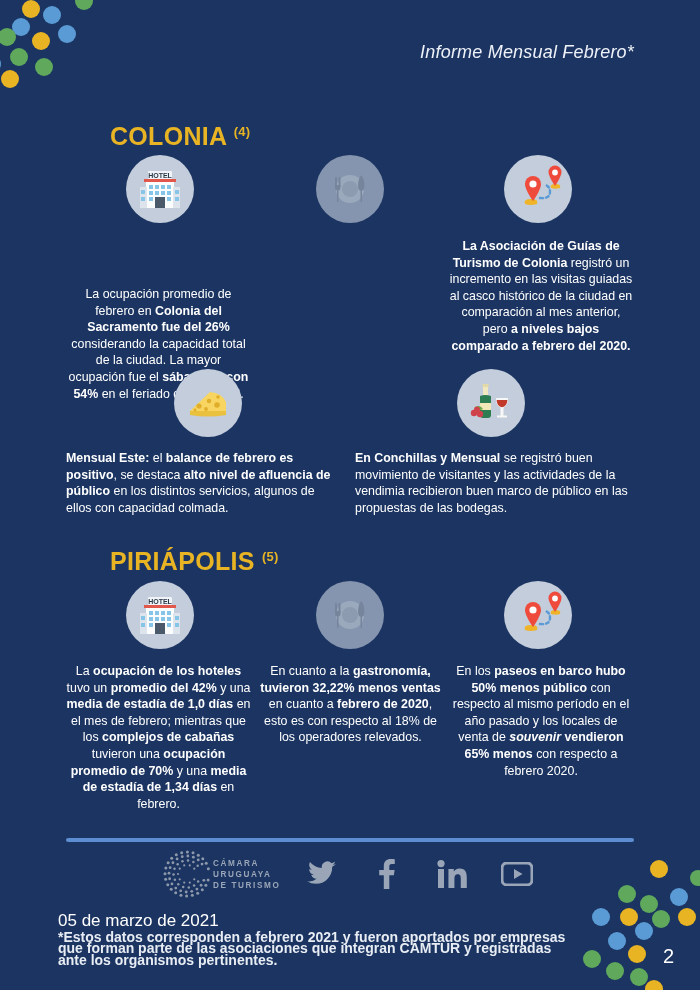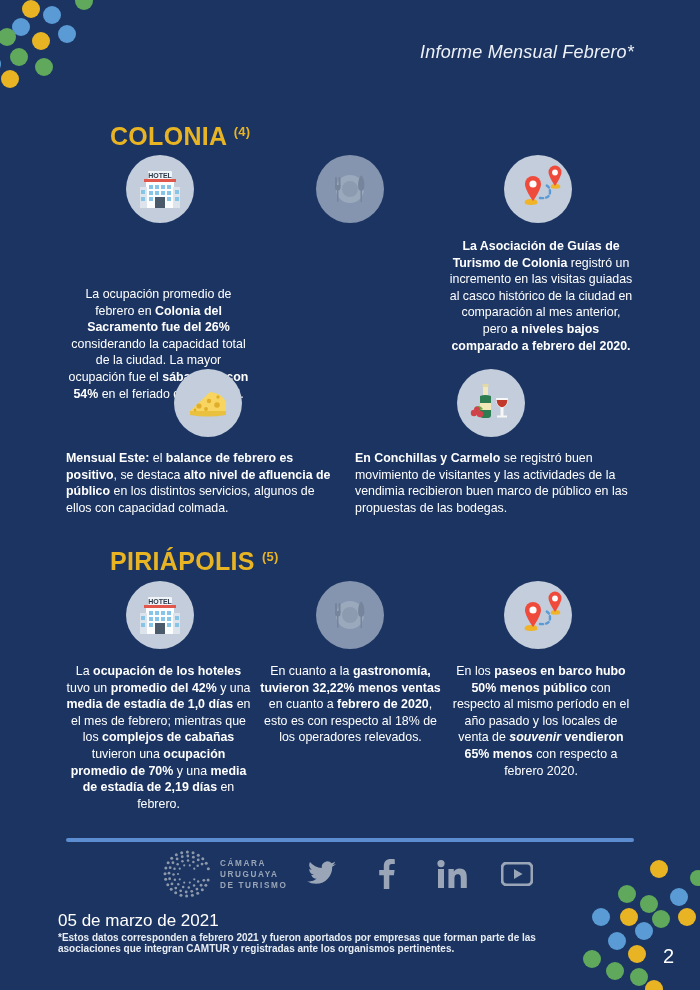--- a/index.html
+++ b/index.html
@@ -91,21 +91,21 @@
     border-radius: 2px;
   }
 
   
   .footer-logo {
     position: absolute;
     left: 163px;
     top: 850px;
     display: flex;
     align-items: center;
-    gap: 9px;
+    gap: 2px;
   }
   .logo-mark { width: 48px; height: 48px; position: relative; }
   .logo-text {
     font-size: 8.2px;
     font-weight: bold;
     letter-spacing: 1.6px;
     line-height: 11px;
     color: #9aa6b8;
   }
   .social-row {
@@ -123,21 +123,21 @@
     left: 58px;
     top: 911px;
     font-size: 17px;
     color: #ffffff;
   }
   .footer-note {
     position: absolute;
     left: 58px;
     top: 932px;
     width: 520px;
-    font-size: 10px;
+    font-size: 14px;
     line-height: 11.4px;
     font-weight: bold;
     color: #e8edf4;
   }
   .page-number {
     position: absolute;
     right: 26px;
     bottom: 22px;
     font-size: 20px;
     color: #ffffff;
@@ -249,21 +249,21 @@
         <circle cx="8" cy="35" r="3.2"></circle>
           <circle cx="14" cy="36" r="3.2"></circle>
           <circle cx="11" cy="31.5" r="3"></circle>
       </g>
       <path d="M30 20 h12 q0 8 -4.5 9.5 v8 h3.5 v2 h-10 v-2 h3.5 v-8 q-4.5 -1.5 -4.5 -9.5 z" fill="#f7f7f7"></path>
       <path d="M30.6 22 h10.8 q-0.4 6.5 -5.4 7.3 q-5 -0.8 -5.4 -7.3 z" fill="#c0392b"></path>
     </svg>
   </div>
 
   <div class="txt left" id="txt-c3" style="left:66px; top:450px; width:272px;"><b>Mensual Este:</b> el <b>balance de febrero es positivo</b>, se destaca <b>alto nivel de afluencia de público</b> en los distintos servicios, algunos de ellos con capacidad colmada.</div>
-  <div class="txt left" id="txt-c4" style="left:355px; top:450px; width:279px;"><b>En Conchillas y Carmelo</b> se registró buen movimiento de visitantes y las actividades de la vendimia recibieron buen marco de público en las propuestas de las bodegas.</div>
+  <div class="txt left" id="txt-c4" style="left:355px; top:450px; width:279px;"><b>En Conchillas y Mensual</b> se registró buen movimiento de visitantes y las actividades de la vendimia recibieron buen marco de público en las propuestas de las bodegas.</div>
 
   <div class="section-heading" id="heading-piriapolis">
     <span>PIRIÁPOLIS</span>
     <span class="sup">(5)</span>
   </div>
 
   <div class="icon-circle" style="left:126px; top:581px;">
     <svg width="50" height="50" viewBox="0 0 50 50">
       <rect x="13" y="7" width="24" height="8" rx="1" fill="#f0f3f7"></rect>
       <text x="25" y="14" font-size="7" font-weight="bold" fill="#2a3a4a" text-anchor="middle" font-family="Liberation Sans, sans-serif">HOTEL</text>
@@ -307,21 +307,21 @@
       <path d="M14 42 q-2 -5 6 -5 q8 0 6 5 q-6 2 -12 0z" fill="#f0b429"></path>
       <path d="M40 26 q-1.5 -4 4.5 -4 q6 0 4.5 4 q-4.5 1.5 -9 0z" fill="#f0b429"></path>
       <path d="M22 39 C22 39 14 28 14 22 a8 8 0 0 1 16 0 C30 28 22 39 22 39 z" fill="#ef4b3c"></path>
       <circle cx="22" cy="22" r="3.6" fill="#fdfdfd"></circle>
       <path d="M44 24 C44 24 37.5 14.5 37.5 10 a6.5 6.5 0 0 1 13 0 C50.5 14.5 44 24 44 24 z" fill="#ef4b3c"></path>
       <circle cx="44" cy="10.5" r="2.9" fill="#fdfdfd"></circle>
       <path d="M29 36 q10 1 10 -6 q0 -6 -5 -7" fill="none" stroke="#5b9bd5" stroke-width="2.4" stroke-dasharray="3 3" stroke-linecap="round"></path>
     </svg>
   </div>
 
-  <div class="txt center" id="txt-p0" style="left:66px; top:663px; width:185px;">La <b>ocupación de los hoteles</b> tuvo un <b>promedio del 42%</b> y una <b>media de estadía de 1,0 días</b> en el mes de febrero; mientras que los <b>complejos de cabañas</b> tuvieron una <b>ocupación promedio de 70%</b> y una <b>media de estadía de 2,19 días</b> en febrero.</div>
+  <div class="txt center" id="txt-p0" style="left:66px; top:663px; width:185px;">La <b>ocupación de los hoteles</b> tuvo un <b>promedio del 42%</b> y una <b>media de estadía de 1,0 días</b> en el mes de febrero; mientras que los <b>complejos de cabañas</b> tuvieron una <b>ocupación promedio de 70%</b> y una <b>media de estadía de 1,34 días</b> en febrero.</div>
   <div class="txt center" id="txt-p1" style="left:258px; top:663px; width:185px;">En cuanto a la <b>gastronomía, tuvieron 32,22% menos ventas</b> en cuanto a <b>febrero de 2020</b>, esto es con respecto al 18% de los operadores relevados.</div>
   <div class="txt center" id="txt-p2" style="left:448px; top:663px; width:186px;">En los <b>paseos en barco hubo 50% menos público</b> con respecto al mismo período en el año pasado y los locales de venta de <i><b>souvenir</b></i><b> vendieron</b> <b>65% menos</b> con respecto a febrero 2020.</div>
 
   <div class="divider"></div>
 
   <div class="footer-logo">
     <div class="logo-mark">
       <svg width="48" height="48" viewBox="0 0 48 48" id="logo-dots-svg">
           <circle cx="31.28" cy="29.29" r="1.1" fill="#8d99ab"></circle>
           <circle cx="26.78" cy="32.56" r="1.1" fill="#8d99ab"></circle>

